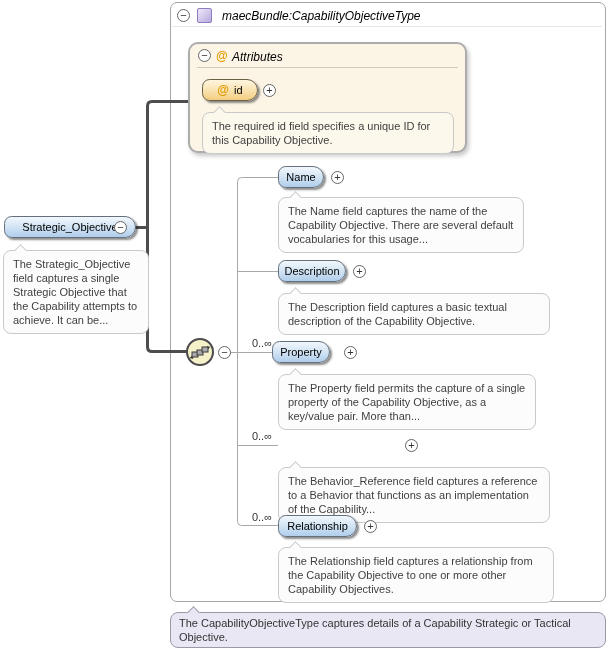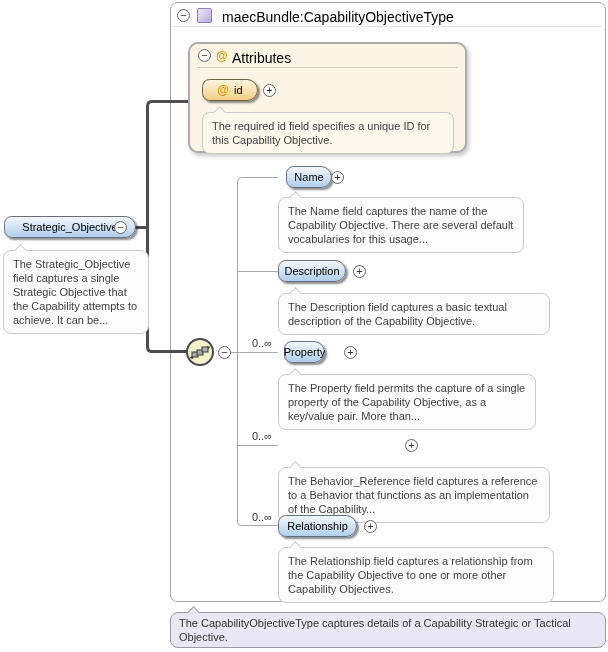--- a/index.html
+++ b/index.html
@@ -4,33 +4,33 @@
 <style>
   html,body{margin:0;padding:0;background:#fff;}
   .stage{position:relative;width:608px;height:652px;background:#fff;
          font-family:"Liberation Sans",sans-serif;color:#000;overflow:hidden;}
   .abs{position:absolute;}
   
   .container{left:170px;top:2px;width:434px;height:598px;background:#fff;
              border:1px solid #A6A6A6;border-radius:7px;z-index:0;}
   .wires{left:0;top:0;z-index:1;pointer-events:none;}
   .lvl{z-index:2;}
-  .hdr-title{left:222px;top:9px;font-size:14px;}
+  .hdr-title{left:222px;top:9px;font-size:12px;font-style:italic;}
   .hdr-sep{left:172px;top:26px;width:430px;height:1px;background:#E6E8EA;}
   .type-icon{left:197px;top:8px;width:13px;height:13px;border:1px solid #8E7CC0;
              background:linear-gradient(135deg,#EFEAFA,#B8A7DB);border-radius:2px;}
   
   .toggle{width:13px;height:13px;border:1px solid #666;border-radius:50%;background:#fff;
           display:flex;align-items:center;justify-content:center;font-size:11px;
           line-height:11px;color:#333;box-sizing:border-box;cursor:pointer;}
   
   .attr-box{left:188px;top:42px;width:279px;height:111px;background:#FCF5E6;
             border:2px solid #ACACAC;border-radius:10px;box-sizing:border-box;
             box-shadow:2px 3px 4px rgba(0,0,0,0.22);}
-  .attr-title{left:232px;top:50px;font-size:14px;}
+  .attr-title{left:232px;top:50px;font-size:12px;font-style:italic;}
   .attr-sep{left:197px;top:67px;width:261px;height:1px;background:#CFC9BC;}
   .at{color:#E39B00;font-weight:bold;font-size:12px;}
   
   .badge{height:22px;display:flex;align-items:center;justify-content:center;
          font-size:11px;box-sizing:border-box;border:1px solid #64707C;
          border-radius:9px 13px 13px 9px;cursor:pointer;
          box-shadow:2px 2px 2px rgba(30,30,30,0.5);}
   .badge-blue{background:linear-gradient(#F2F7FC,#CFE2F3 55%,#AFCDEB);}
   .badge-orange{background:linear-gradient(#FFF6E0,#F8DFA8 60%,#F3CE80);
                 border-color:#6B5E46;gap:5px;}
@@ -115,35 +115,35 @@
       <rect x="8" y="6" width="6" height="5" fill="#ABABAB" stroke="#3A3A3A"></rect>
       <rect x="13" y="3" width="6" height="5" fill="#ABABAB" stroke="#3A3A3A"></rect>
     </svg>
   </div>
   <div class="abs lvl toggle" style="left:218px;top:346px;">−</div>
 
   <div class="abs lvl occurs" style="left:240px;top:337px;">0..∞</div>
   <div class="abs lvl occurs" style="left:240px;top:430px;">0..∞</div>
   <div class="abs lvl occurs" style="left:240px;top:511px;">0..∞</div>
 
-  <div class="abs lvl badge badge-blue" style="left:278px;top:166px;width:46px;margin-left:8px;">Name</div>
+  <div class="abs lvl badge badge-blue" style="left:278px;top:166px;width:46px;">Name</div>
   <div class="abs lvl toggle" style="left:331px;top:171px;">+</div>
   <div class="abs lvl tip" style="left:278px;top:197px;width:246px;">
     <div class="ptr"></div>
     <span>The Name field captures the name of the Capability Objective. There are several default vocabularies for this usage...</span>
   </div>
 
   <div class="abs lvl badge badge-blue" style="left:278px;top:260px;width:68px;">Description</div>
   <div class="abs lvl toggle" style="left:353px;top:265px;">+</div>
   <div class="abs lvl tip" style="left:278px;top:293px;width:272px;">
     <div class="ptr"></div>
     <span>The Description field captures a basic textual description of the Capability Objective.</span>
   </div>
 
-  <div class="abs lvl badge badge-blue" style="left:284px;top:341px;width:41px;">Property</div>
+  <div class="abs lvl badge badge-blue" style="left:272px;top:341px;width:58px;">Property</div>
   <div class="abs lvl toggle" style="left:344px;top:346px;">+</div>
   <div class="abs lvl tip" style="left:278px;top:374px;width:258px;">
     <div class="ptr"></div>
     <span>The Property field permits the capture of a single property of the Capability Objective, as a key/value pair. More than...</span>
   </div>
 
   <div class="abs lvl toggle" style="left:405px;top:439px;">+</div>
   <div class="abs lvl tip" style="left:278px;top:467px;width:272px;">
     <div class="ptr"></div>
     <span>The Behavior_Reference field captures a reference to a Behavior that functions as an implementation of the Capability...</span>

